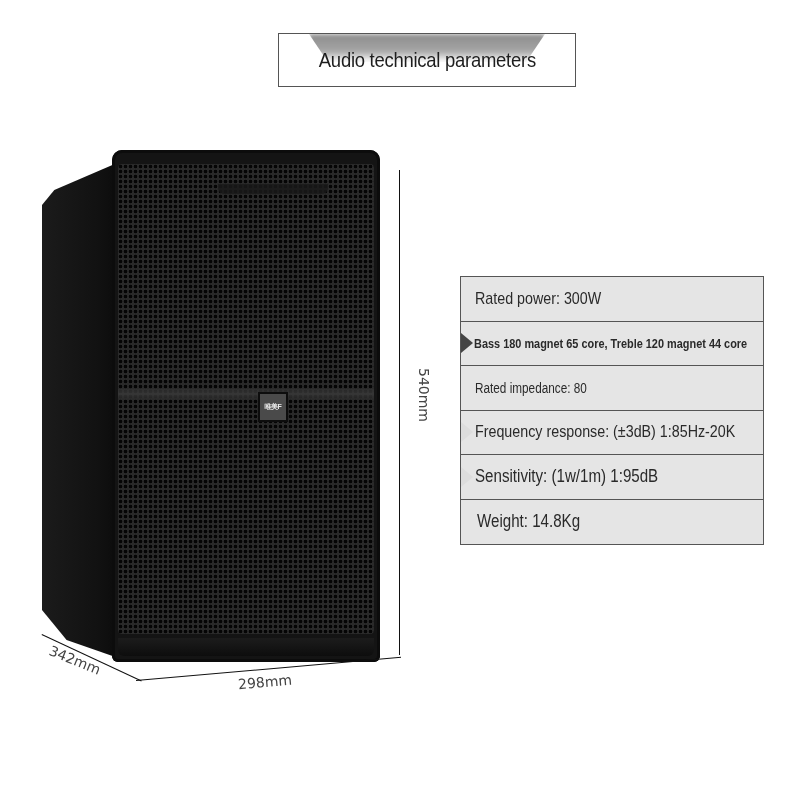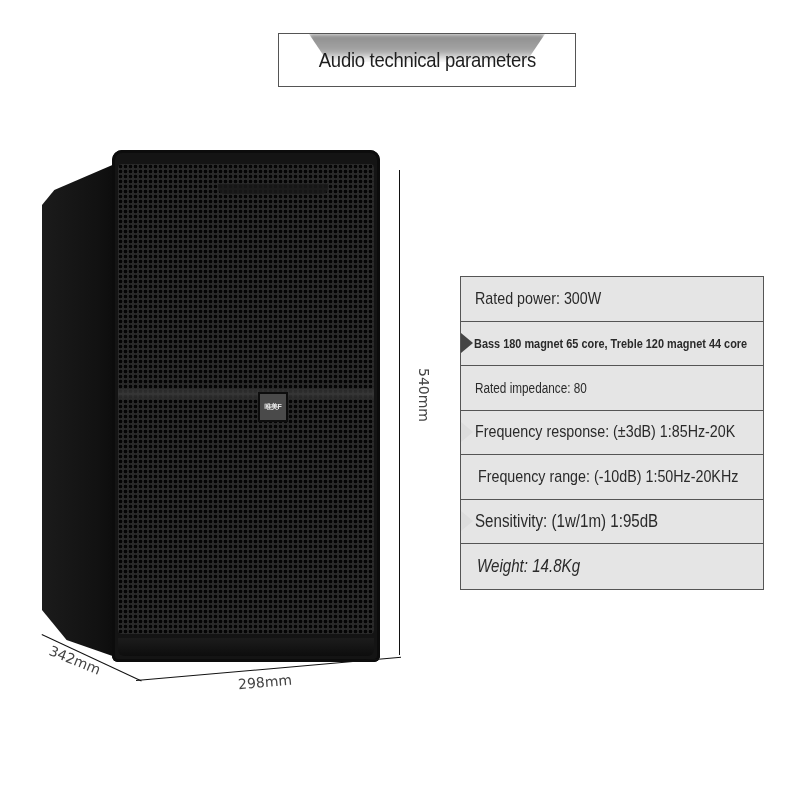--- a/index.html
+++ b/index.html
@@ -70,21 +70,21 @@
 
     
     .spec-table {
       position: absolute; left: 460px; top: 260px; width: 304px;
       border: 1px solid #555; background: #e5e5e5; margin-top: 16px;
     }
     .spec-row {
       position: relative; height: 44.5px; border-bottom: 1px solid #555;
       display: flex; align-items: center; padding-left: 14px; overflow: hidden;
     }
-    .spec-row:last-child { border-bottom: none; font-style: italic; }
+    .spec-row:last-child { border-bottom: none; }
     .spec-text {
       font-family: "Liberation Sans", sans-serif; color: #2a2a2a; white-space: nowrap;
       transform-origin: left center; transform: scaleX(0.84);
     }
     .arrow-mark {
       position: absolute; left: 0; top: 50%; margin-top: -10px; width: 0; height: 0;
       border-top: 10px solid transparent; border-bottom: 10px solid transparent;
       border-left: 12px solid #444;
     }
     .arrow-mark.light { border-left-color: #ddd; }
@@ -127,23 +127,20 @@
     <span class="arrow-mark"></span>
     <span class="spec-text" style="font-size:13px;">Bass 180 magnet 65 core, Treble 120 magnet 44 core</span>
   </div>
   <div class="spec-row">
     <span class="spec-text" style="font-size:14px;">Rated impedance: 80</span>
   </div>
   <div class="spec-row">
     <span class="arrow-mark light"></span>
     <span class="spec-text" style="font-size:17px;">Frequency response: (±3dB) 1:85Hz-20K</span>
   </div>
-  <div class="spec-row" style="padding-left:17px;">
-    <span class="spec-text" style="font-size:17px;">Frequency range: (-10dB) 1:50Hz-20KHz</span>
-  </div>
   <div class="spec-row" style="">
     <span class="arrow-mark light"></span>
     <span class="spec-text" style="font-size:18px;">Sensitivity: (1w/1m) 1:95dB</span>
   </div>
   <div class="spec-row" style="padding-left:16px;">
     <span class="spec-text" style="font-size:18px;">Weight: 14.8Kg</span>
   </div>
 </div>
 
 </body></html>

